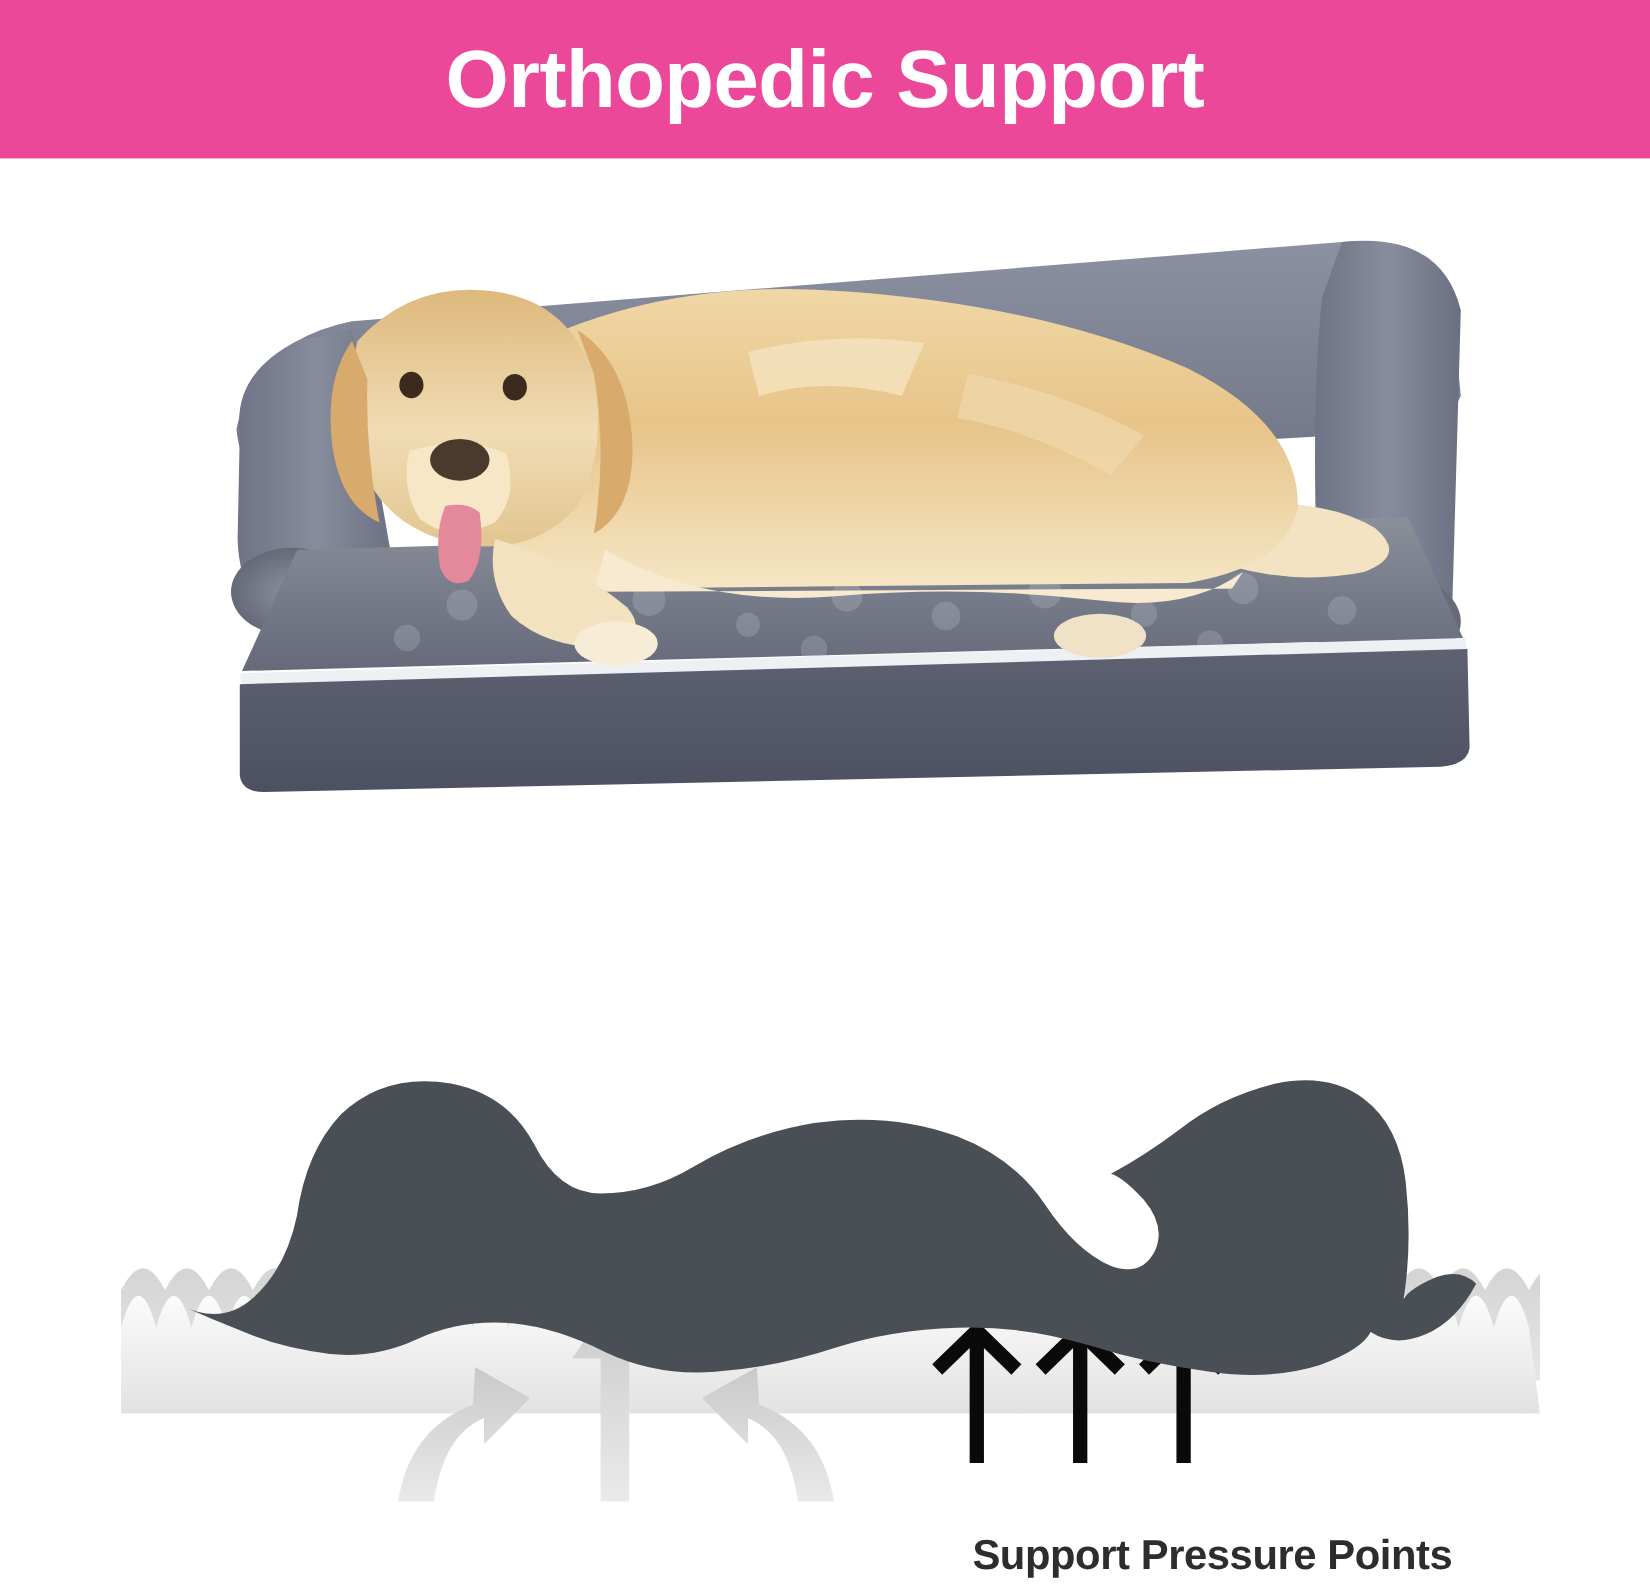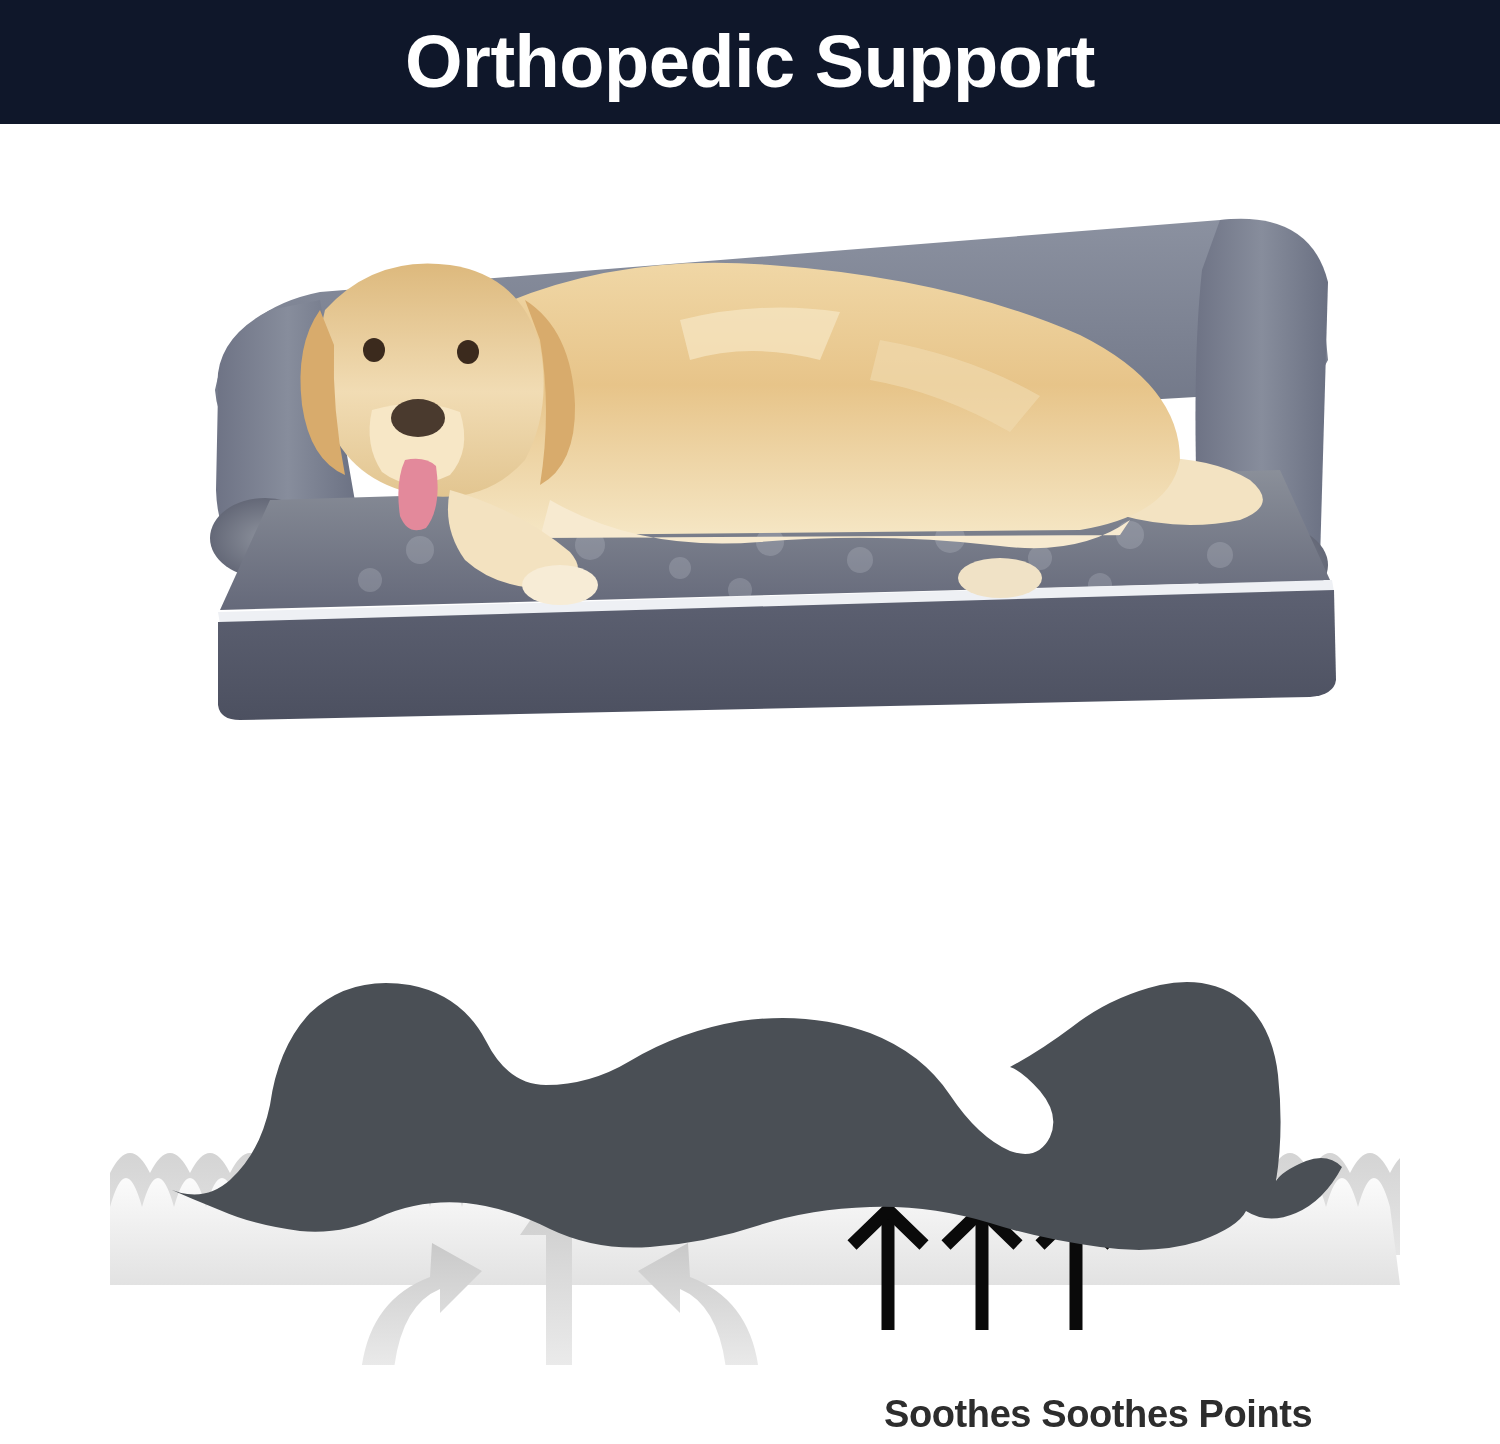--- a/index.html
+++ b/index.html
@@ -16,22 +16,22 @@
     width: 1500px;
     height: 1444px;
     background: #ffffff;
   }
 
   
   .header-bar {
     position: absolute;
     left: 0; top: 0;
     width: 1500px;
-    height: 124px;
-    background: #0f172a;
+    height: 144px;
+    background: #ec4899;
     display: flex;
     align-items: center;
     justify-content: center;
   }
   .header-title {
     color: #ffffff;
     font-size: 74px;
     font-weight: bold;
     letter-spacing: -0.5px;
     line-height: 1;
@@ -310,15 +310,15 @@
                Q596 288 540 292
                Q486 296 440 274
                Q396 252 356 248
                Q310 244 270 262
                Q232 280 190 276
                Q144 270 112 256
                Q82 244 55 232 Z" fill="#4a4f55"></path>
     </svg>
   </div>
 
-  <div class="bottom-label label-pressure">Soothes Soothes Points</div>
+  <div class="bottom-label label-pressure">Support Pressure Points</div>
 
 </div>
 
 </body></html>

